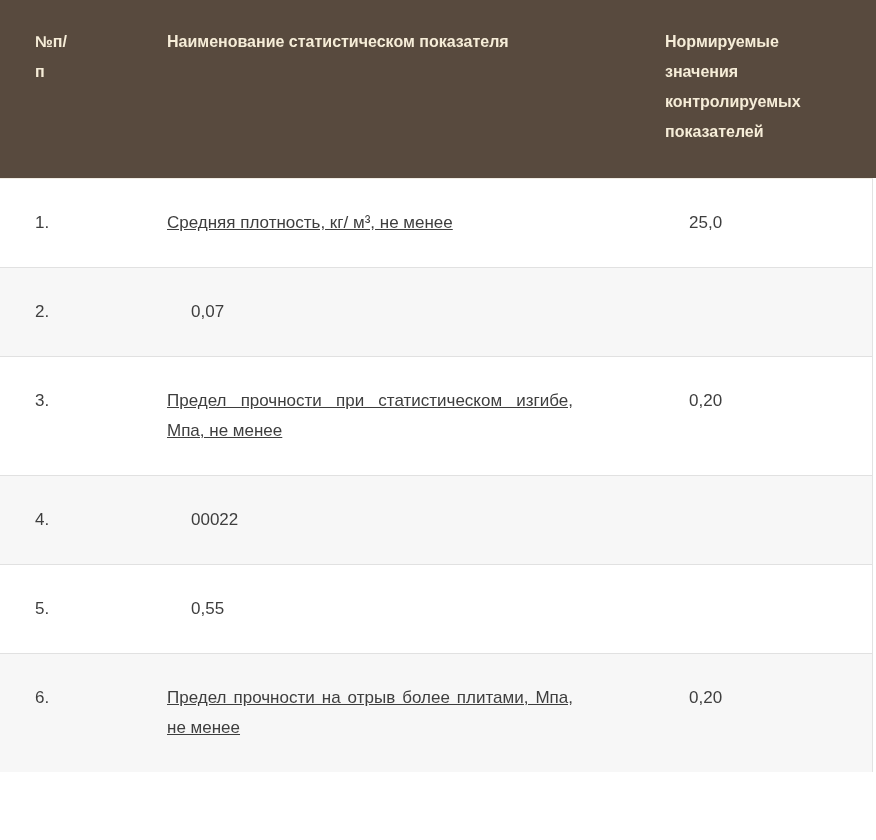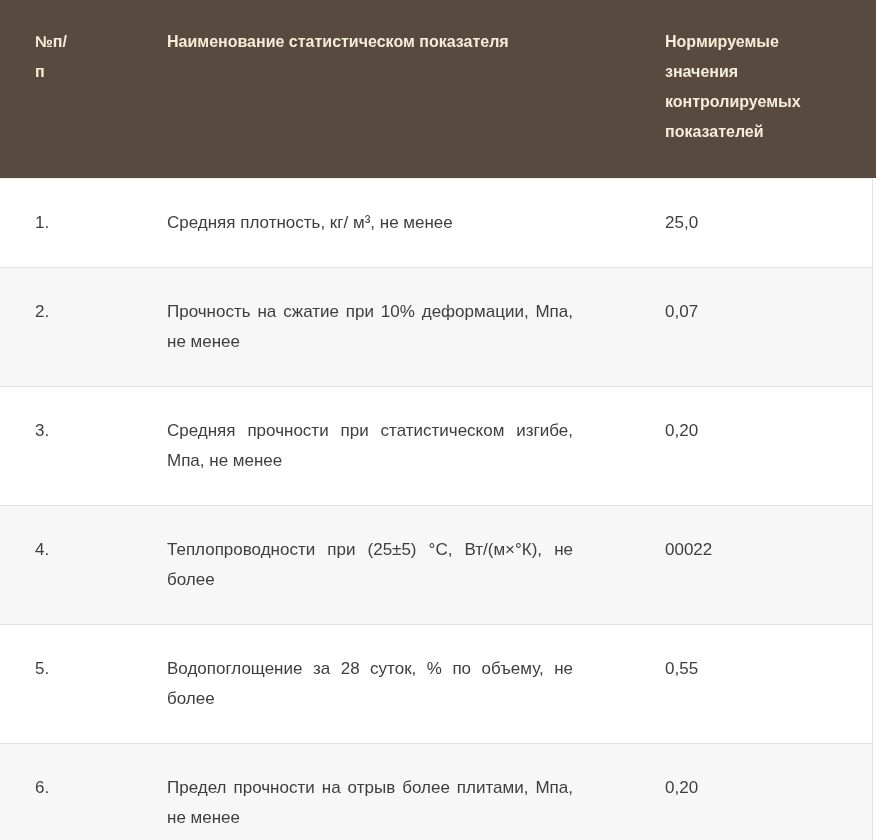--- a/index.html
+++ b/index.html
@@ -59,23 +59,25 @@
   }
   .row + .row {
     border-top: 1px solid var(--divider, #e1e1e1);
   }
   .cell-num {
     padding-left: 35px;
   }
   .cell-name {
     padding-right: 92px;
     text-align: justify;
+    text-decoration: underline;
   }
   .cell-value {
     padding-right: 58px;
+    margin-left: 24px;
   }
 </style>
 </head>
 <body>
 
 <div class="spec-table">
 
   <div class="grid-row thead">
     <div class="th-num">№п/
 п</div>
@@ -85,36 +87,33 @@
 
   <div class="tbody">
 
   <div class="grid-row row white">
       <div class="cell-num">1.</div>
       <div class="cell-name">Средняя плотность, кг/ м³, не менее</div>
       <div class="cell-value">25,0</div>
     </div>
       <div class="grid-row row gray">
       <div class="cell-num">2.</div>
-      <div class="cell-name">Прочность на сжатие при 10% деформации, Мпа, не менее</div>
       <div class="cell-value">0,07</div>
     </div>
       <div class="grid-row row white">
       <div class="cell-num">3.</div>
-      <div class="cell-name">Средняя прочности при статистическом изгибе, Мпа, не менее</div>
+      <div class="cell-name">Предел прочности при статистическом изгибе, Мпа, не менее</div>
       <div class="cell-value">0,20</div>
     </div>
       <div class="grid-row row gray">
       <div class="cell-num">4.</div>
-      <div class="cell-name">Теплопроводности при (25±5) °С, Вт/(м×°К), не более</div>
       <div class="cell-value">00022</div>
     </div>
       <div class="grid-row row white">
       <div class="cell-num">5.</div>
-      <div class="cell-name">Водопоглощение за 28 суток, % по объему, не более</div>
       <div class="cell-value">0,55</div>
     </div>
       <div class="grid-row row gray">
       <div class="cell-num">6.</div>
       <div class="cell-name">Предел прочности на отрыв более плитами, Мпа, не менее</div>
       <div class="cell-value">0,20</div>
     </div>
     </div>
 
 </div>

